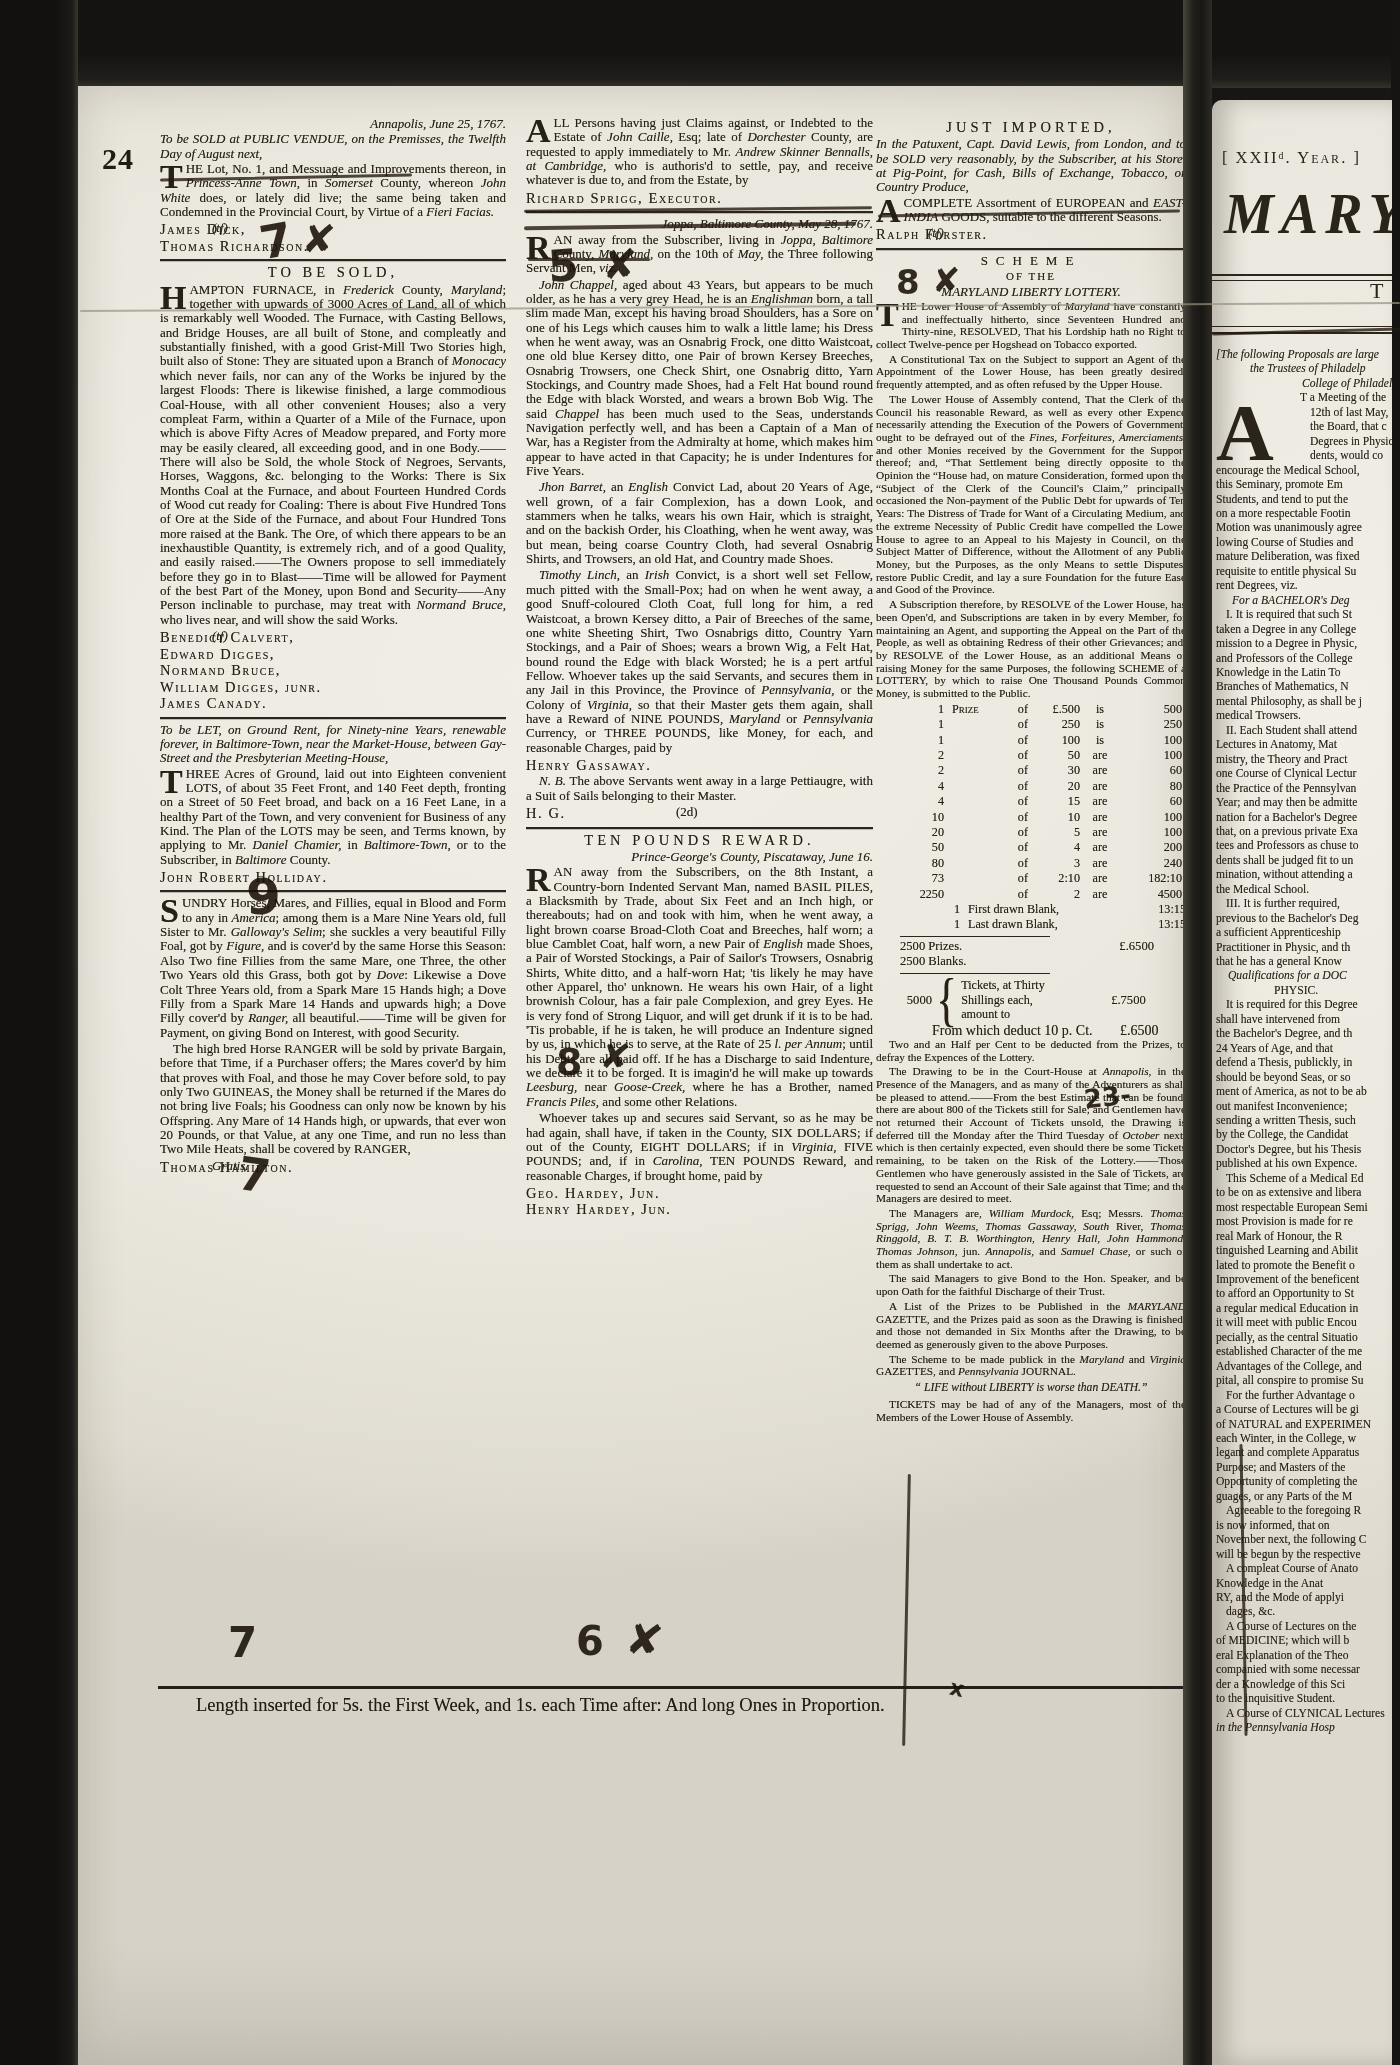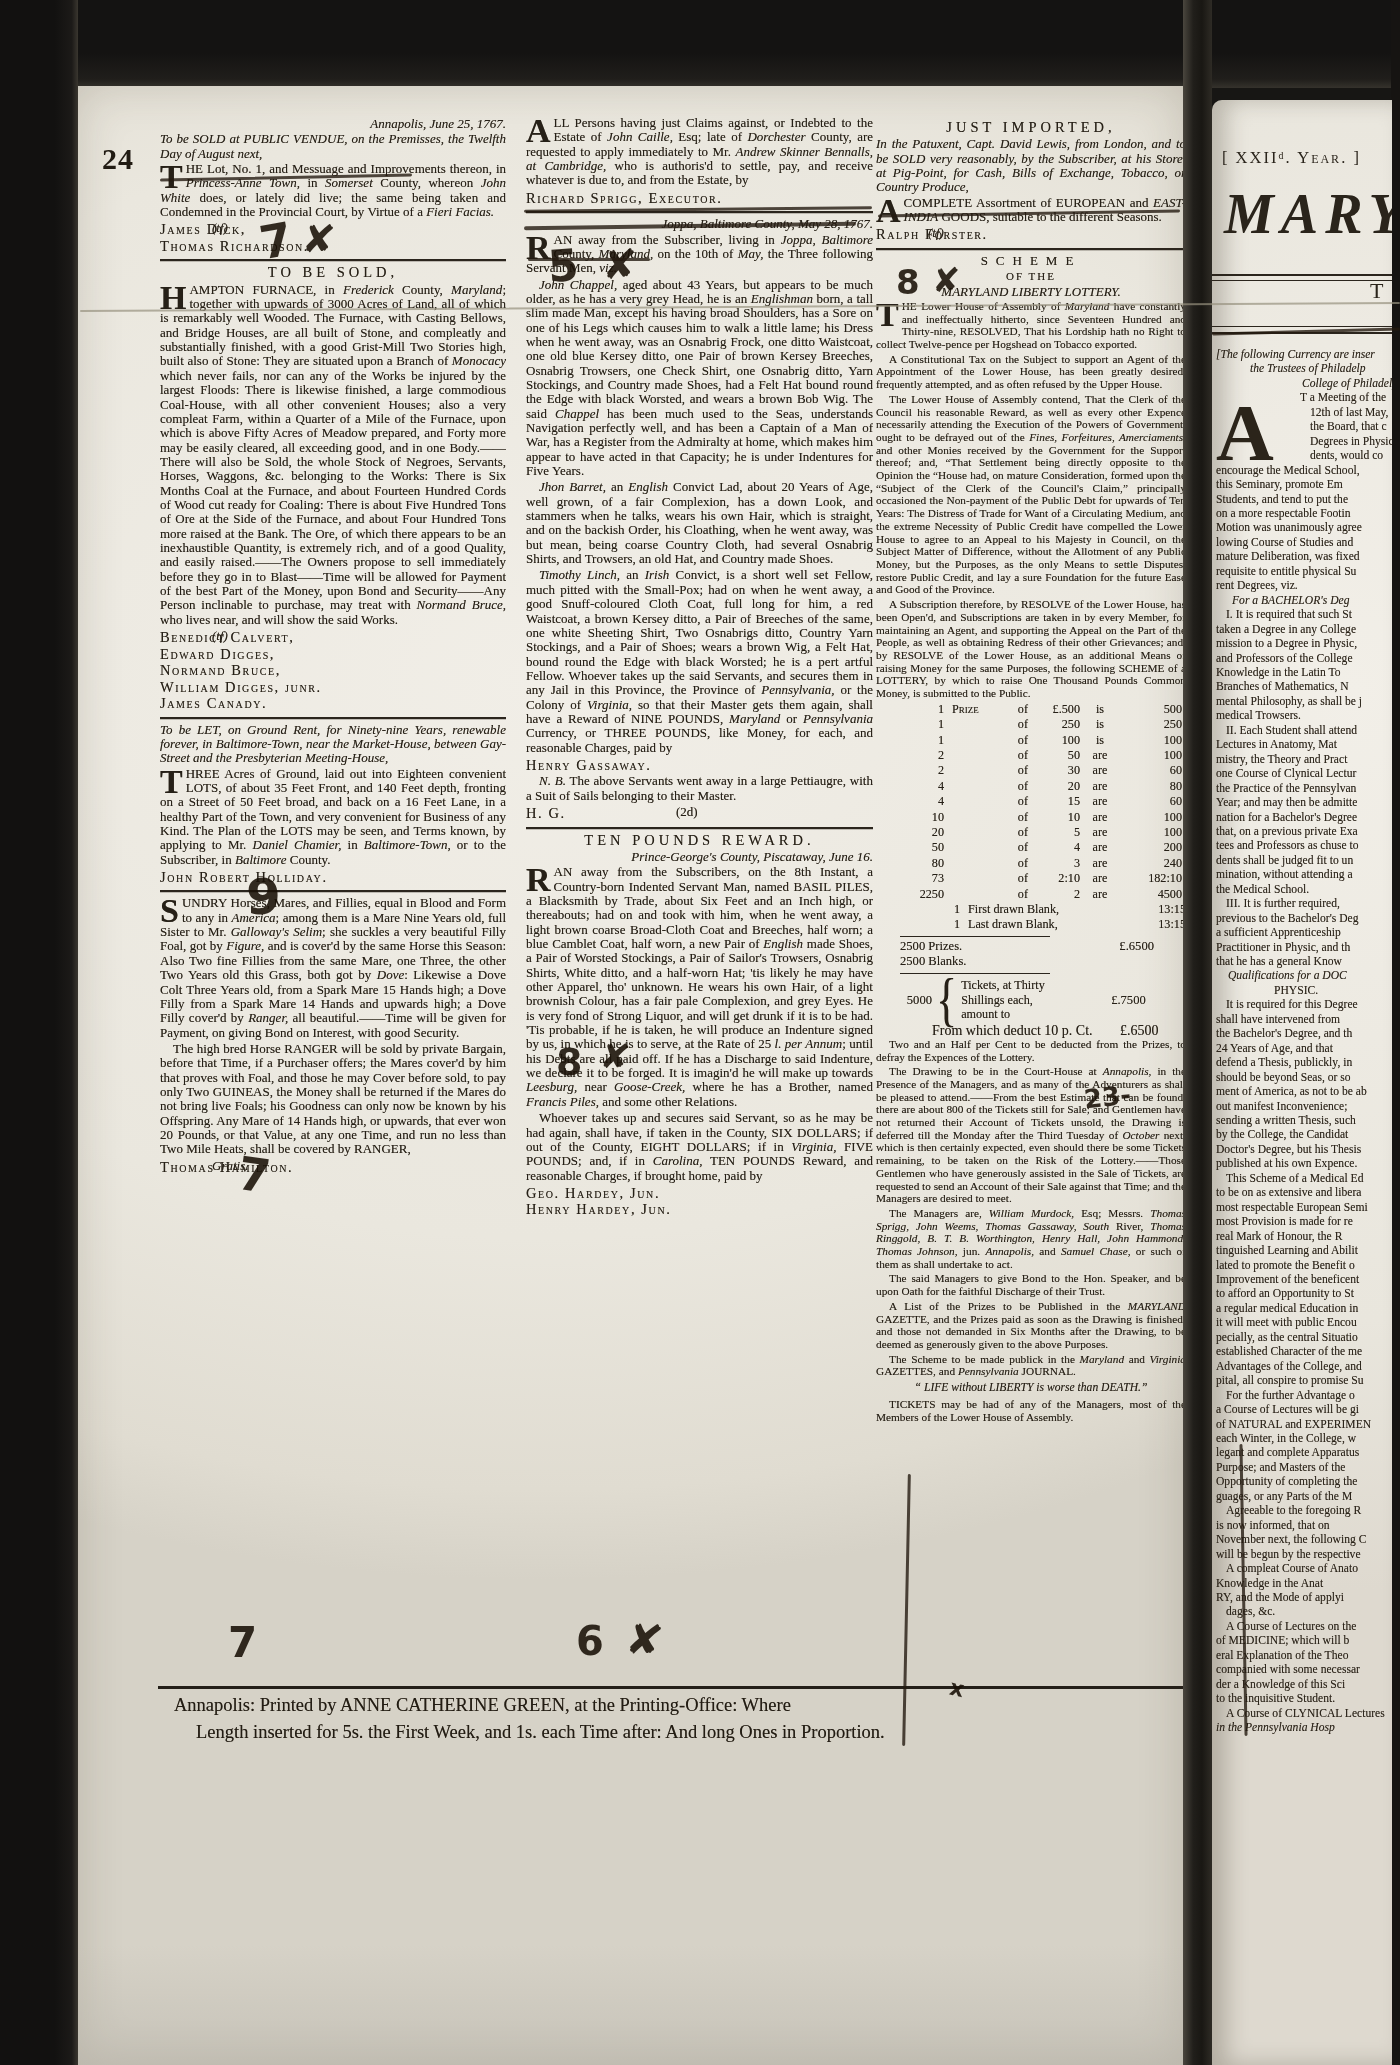--- a/index.html
+++ b/index.html
@@ -334,38 +334,37 @@
         <div class="para ind sm"><span>The Managers are, </span><span class="it">William Murdock,</span><span> Esq;  Messrs. </span><span class="it">Thomas Sprigg, John Weems, Thomas Gassaway, South</span><span> River, </span><span class="it">Thomas Ringgold, B. T. B. Worthington, Henry Hall, John Hammond, Thomas Johnson,</span><span> jun. </span><span class="it">Annapolis,</span><span> and </span><span class="it">Samuel Chase,</span><span> or such of them as shall undertake to act.</span></div>
         <div class="para ind sm"><span>The said Managers to give Bond to the Hon. Speaker, and be upon Oath for the faithful Discharge of their Trust.</span></div>
         <div class="para ind sm"><span>A List of the Prizes to be Published in the </span><span class="it">MARYLAND</span><span> GAZETTE, and the Prizes paid as soon as the Drawing is finished; and those not demanded in Six Months after the Drawing, to be deemed as generously given to the above Purposes.</span></div>
         <div class="para ind sm"><span>The Scheme to be made publick in the </span><span class="it">Maryland</span><span> and </span><span class="it">Virginia</span><span> GAZETTES, and </span><span class="it">Pennsylvania</span><span> JOURNAL.</span></div>
         <div class="motto"><span>“ LIFE without LIBERTY is worse than DEATH.”</span></div>
         <div class="para ind sm"><span>TICKETS may be had of any of the Managers, most of the Members of the Lower House of Assembly.</span></div>
       </div>
 
     <hr id="bigrule">
     <div id="imprint">
-      <div class="l1">Annapolis:  Printed by ANNE CATHERINE GREEN, at the Printing-Office:  Where</div>
       <div class="l3">Length inserted for 5s. the First Week, and 1s. each Time after:  And long Ones in Proportion.</div>
     </div>
   </div>
 
   <div class="gutter"></div>
 
   <div id="paper2">
     <div id="yearhdr">[ XXIIᵈ. Year. ]</div>
     <div id="masthead">MARY</div>
     <hr class="mrule" style="top:166px;">
     <hr class="mrule thin" style="top:172px;">
     <div id="mast-t">T</div>
     <hr class="mrule thin" style="top:218px;">
     <hr class="mrule" style="top:224px;">
     <div id="p2drop">A</div>
     <div id="p2lines">
-        <div style="font-style: italic;">[The following Currency are inser</div>
+        <div style="font-style: italic;">[The following Proposals are large</div>
         <div style="font-style: italic; padding-left: 34px;">the Trustees of Philadelp</div>
         <div style="font-style: italic; padding-left: 86px;">College of Philadelp</div>
         <div style="padding-left: 84px;">T a Meeting of the</div>
         <div style="padding-left: 94px;">12th of last May,</div>
         <div style="padding-left: 94px;">the Board, that c</div>
         <div style="padding-left: 94px;">Degrees in Physic,</div>
         <div style="padding-left: 94px;">dents, would co</div>
         <div>encourage the Medical School,</div>
         <div>this Seminary, promote Em</div>
         <div>Students, and tend to put the</div>

